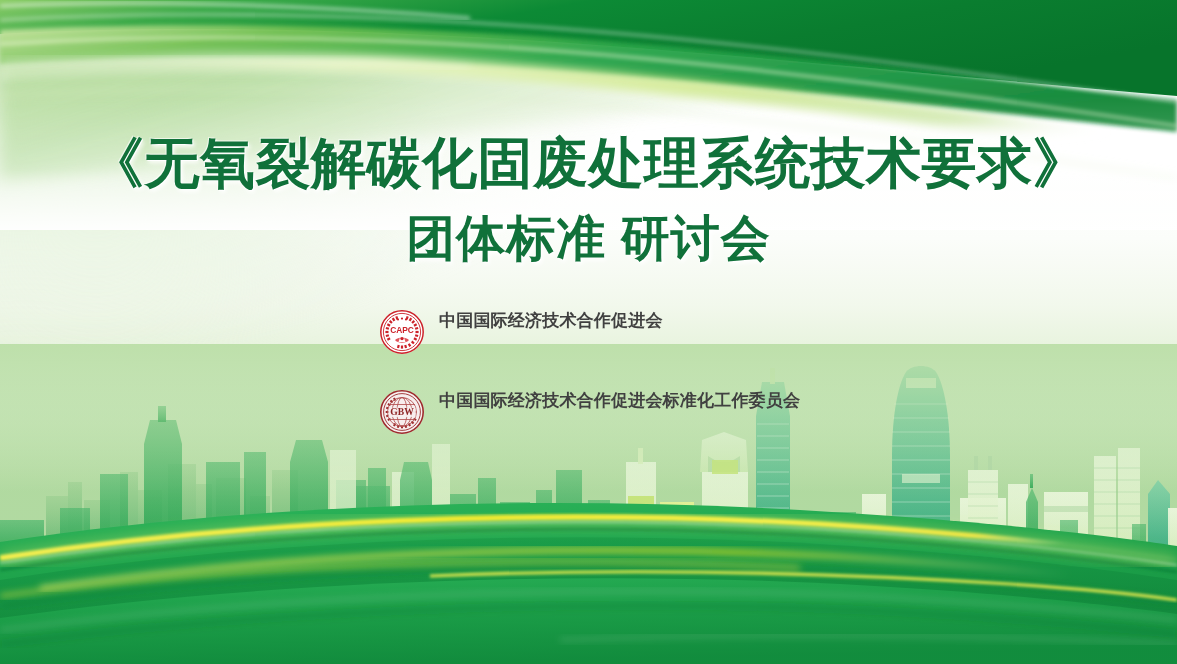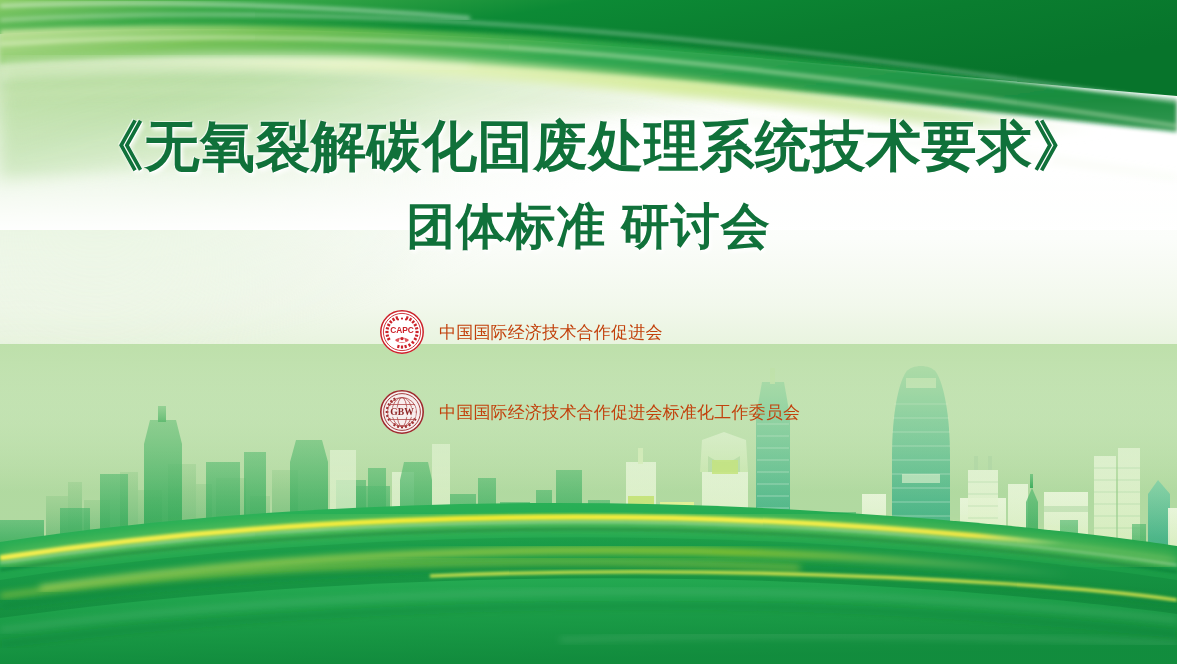--- a/index.html
+++ b/index.html
@@ -61,36 +61,36 @@
 
   
   .title-block {
     position: absolute;
     left: 0; top: 0;
     width: 1177px;
     text-align: center;
   }
   .title-line-1 {
     position: absolute;
-    left: 0; top: 111px;
+    left: 0; top: 128px;
     width: 1177px;
     font-size: 55px;
     line-height: 70px;
     font-weight: bold;
     color: #10713a;
     letter-spacing: 0.5px;
     text-shadow:
        1px 1px 0 rgba(255,255,255,0.95),
        2px 3px 4px rgba(255,255,255,0.9),
       -1px -1px 0 rgba(255,255,255,0.6);
     white-space: nowrap;
   }
   .title-line-2 {
     position: absolute;
-    left: 0; top: 194px;
+    left: 0; top: 206px;
     width: 1177px;
     font-size: 49px;
     line-height: 64px;
     font-weight: bold;
     color: #10713a;
     letter-spacing: 1px;
     text-shadow:
        1px 1px 0 rgba(255,255,255,0.95),
        2px 3px 4px rgba(255,255,255,0.9),
       -1px -1px 0 rgba(255,255,255,0.6);
@@ -108,25 +108,24 @@
 
   .seal {
     width: 46px; height: 46px;
     flex: 0 0 46px;
     border-radius: 50%;
     position: relative;
   }
   .org-label {
     margin-left: 14px;
     font-size: 17px;
-    color: #c2410c;
-    font-weight: 400;
+    color: #404040;
+    font-weight: 700;
     white-space: nowrap;
     letter-spacing: 0.2px;
-    margin-top: 12px;
   }
 </style>
 </head>
 <body>
 
 <div class="slide">
 
   <div class="bg-base"></div>
   <div class="bg-corner-left"></div>
   <div class="bg-corner-left2"></div>

